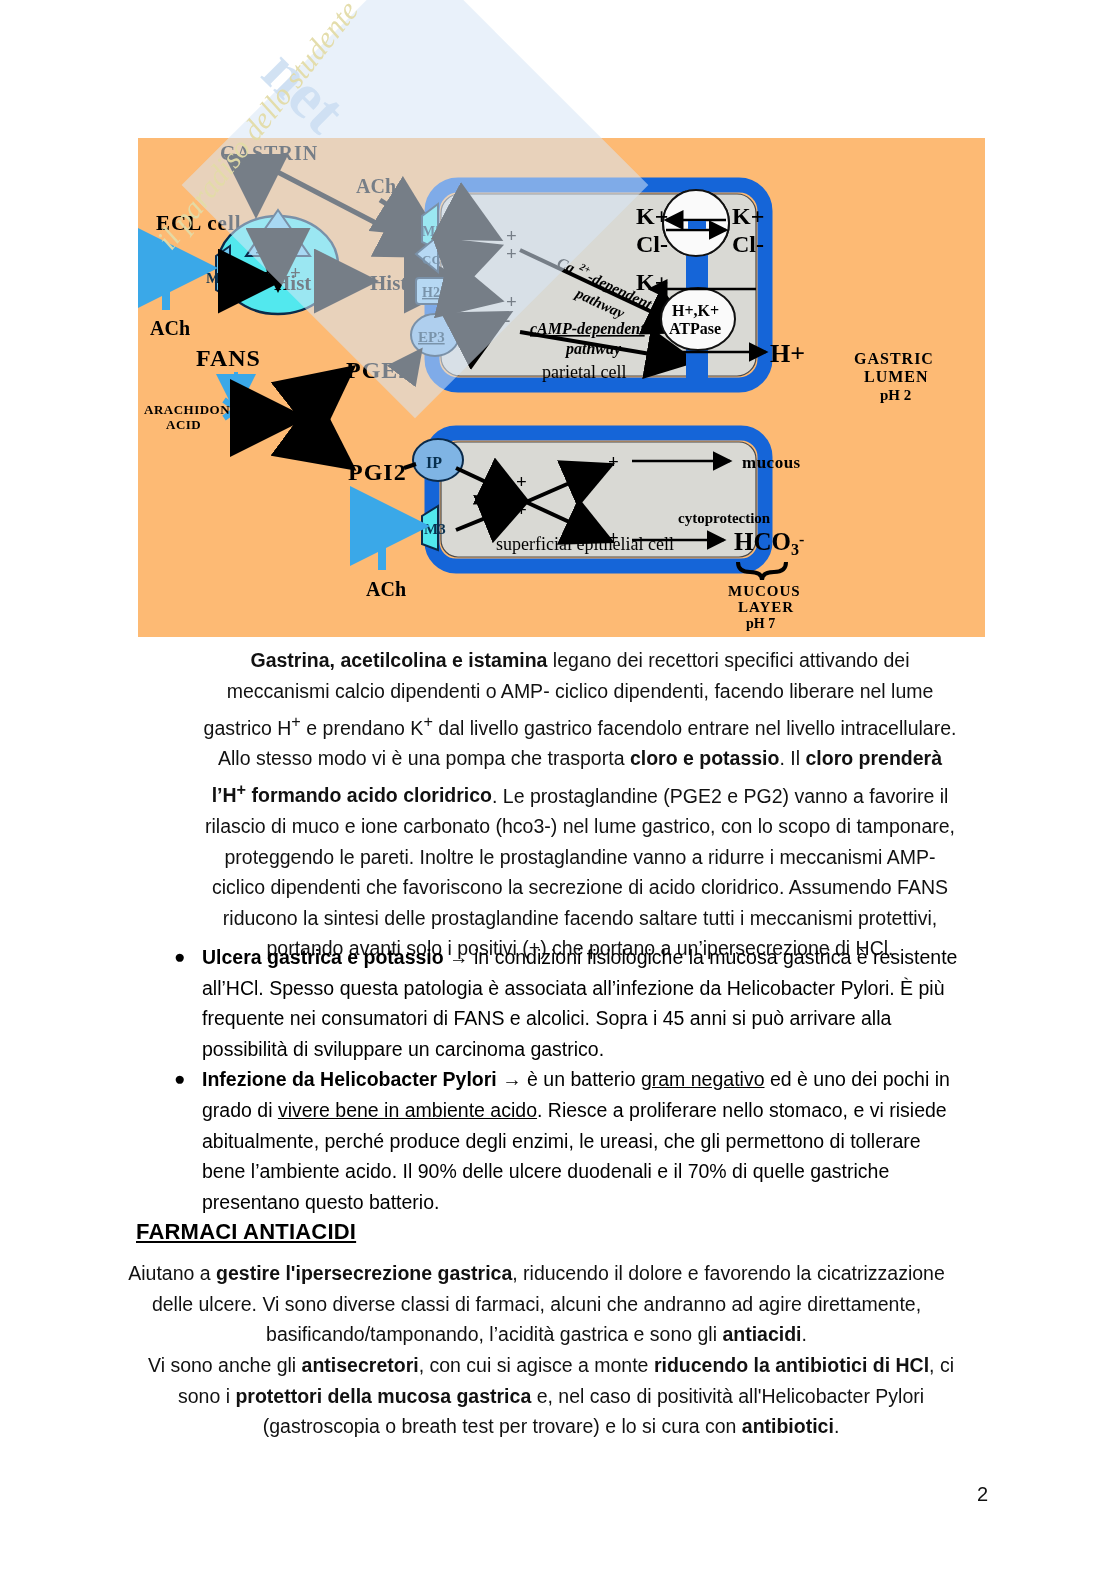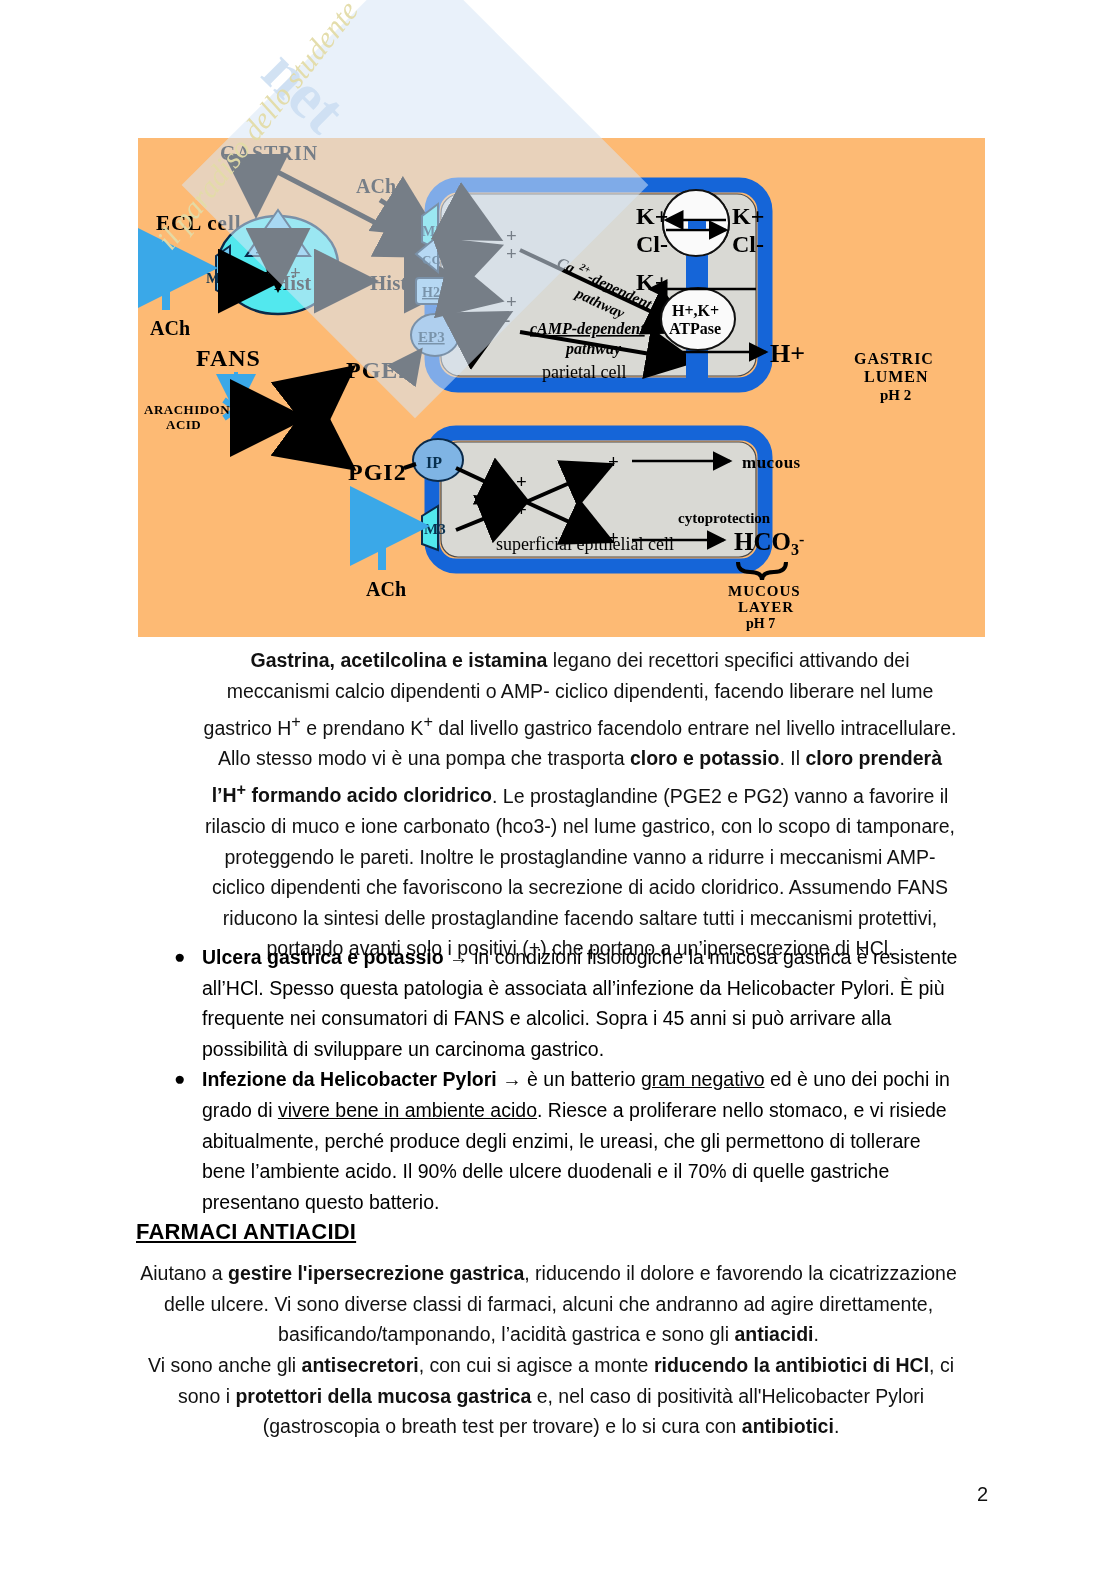--- a/index.html
+++ b/index.html
@@ -51,21 +51,21 @@
   .bullet{display:flex;margin-bottom:0px;}
   .bul-dot{
     width:28px;flex:0 0 28px;font-size:19px;line-height:30.6px;
     text-align:left;padding-left:2px;
   }
   .bul-txt{flex:1;font-size:19.5px;line-height:30.6px;}
   .h-sec{
     position:absolute;left:136px;top:1219px;font-size:22px;font-weight:700;
     text-decoration:underline;letter-spacing:.2px;
   }
-  .p-anti{left:136px;top:1258px;width:825px;}
+  .p-anti{left:124px;top:1258px;width:825px;}
   .p-anti2{left:136px;top:1350px;width:830px;}
   .pageno{
     position:absolute;right:130px;top:1483px;font-size:20px;color:#111;
   }
   b{font-weight:700;}
   u{text-decoration:underline;}
 </style>
 </head>
 <body>
 

